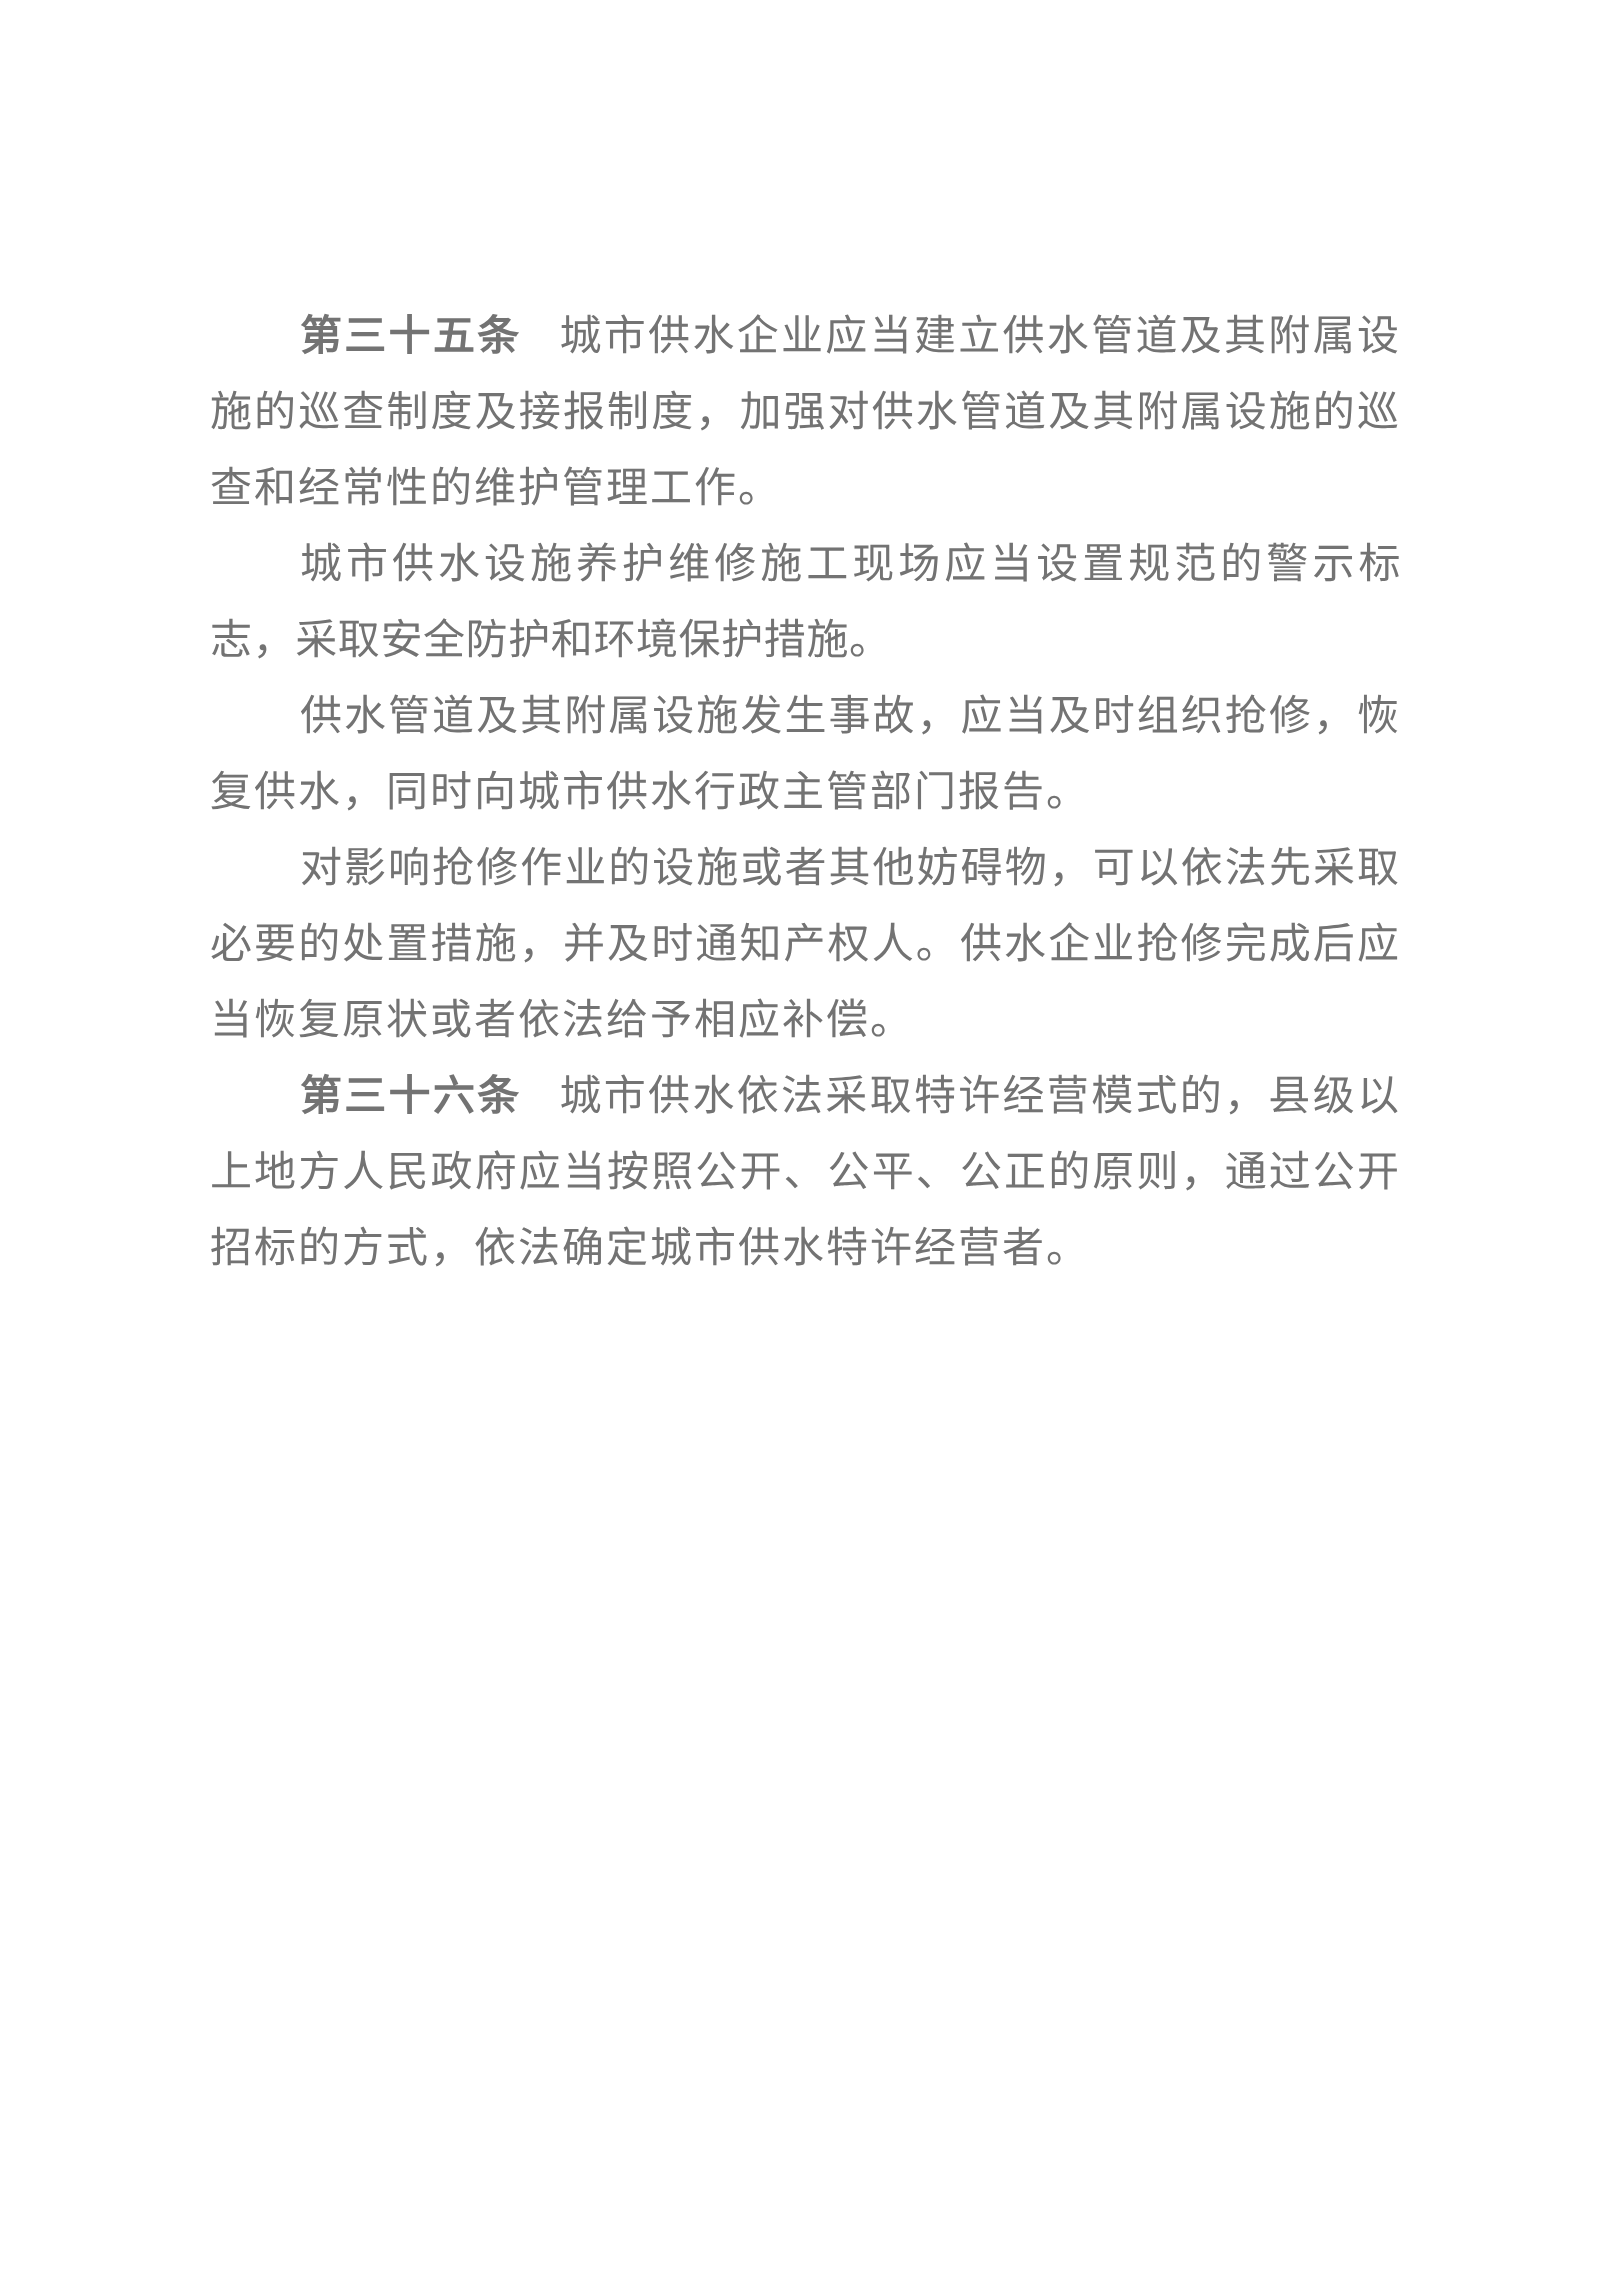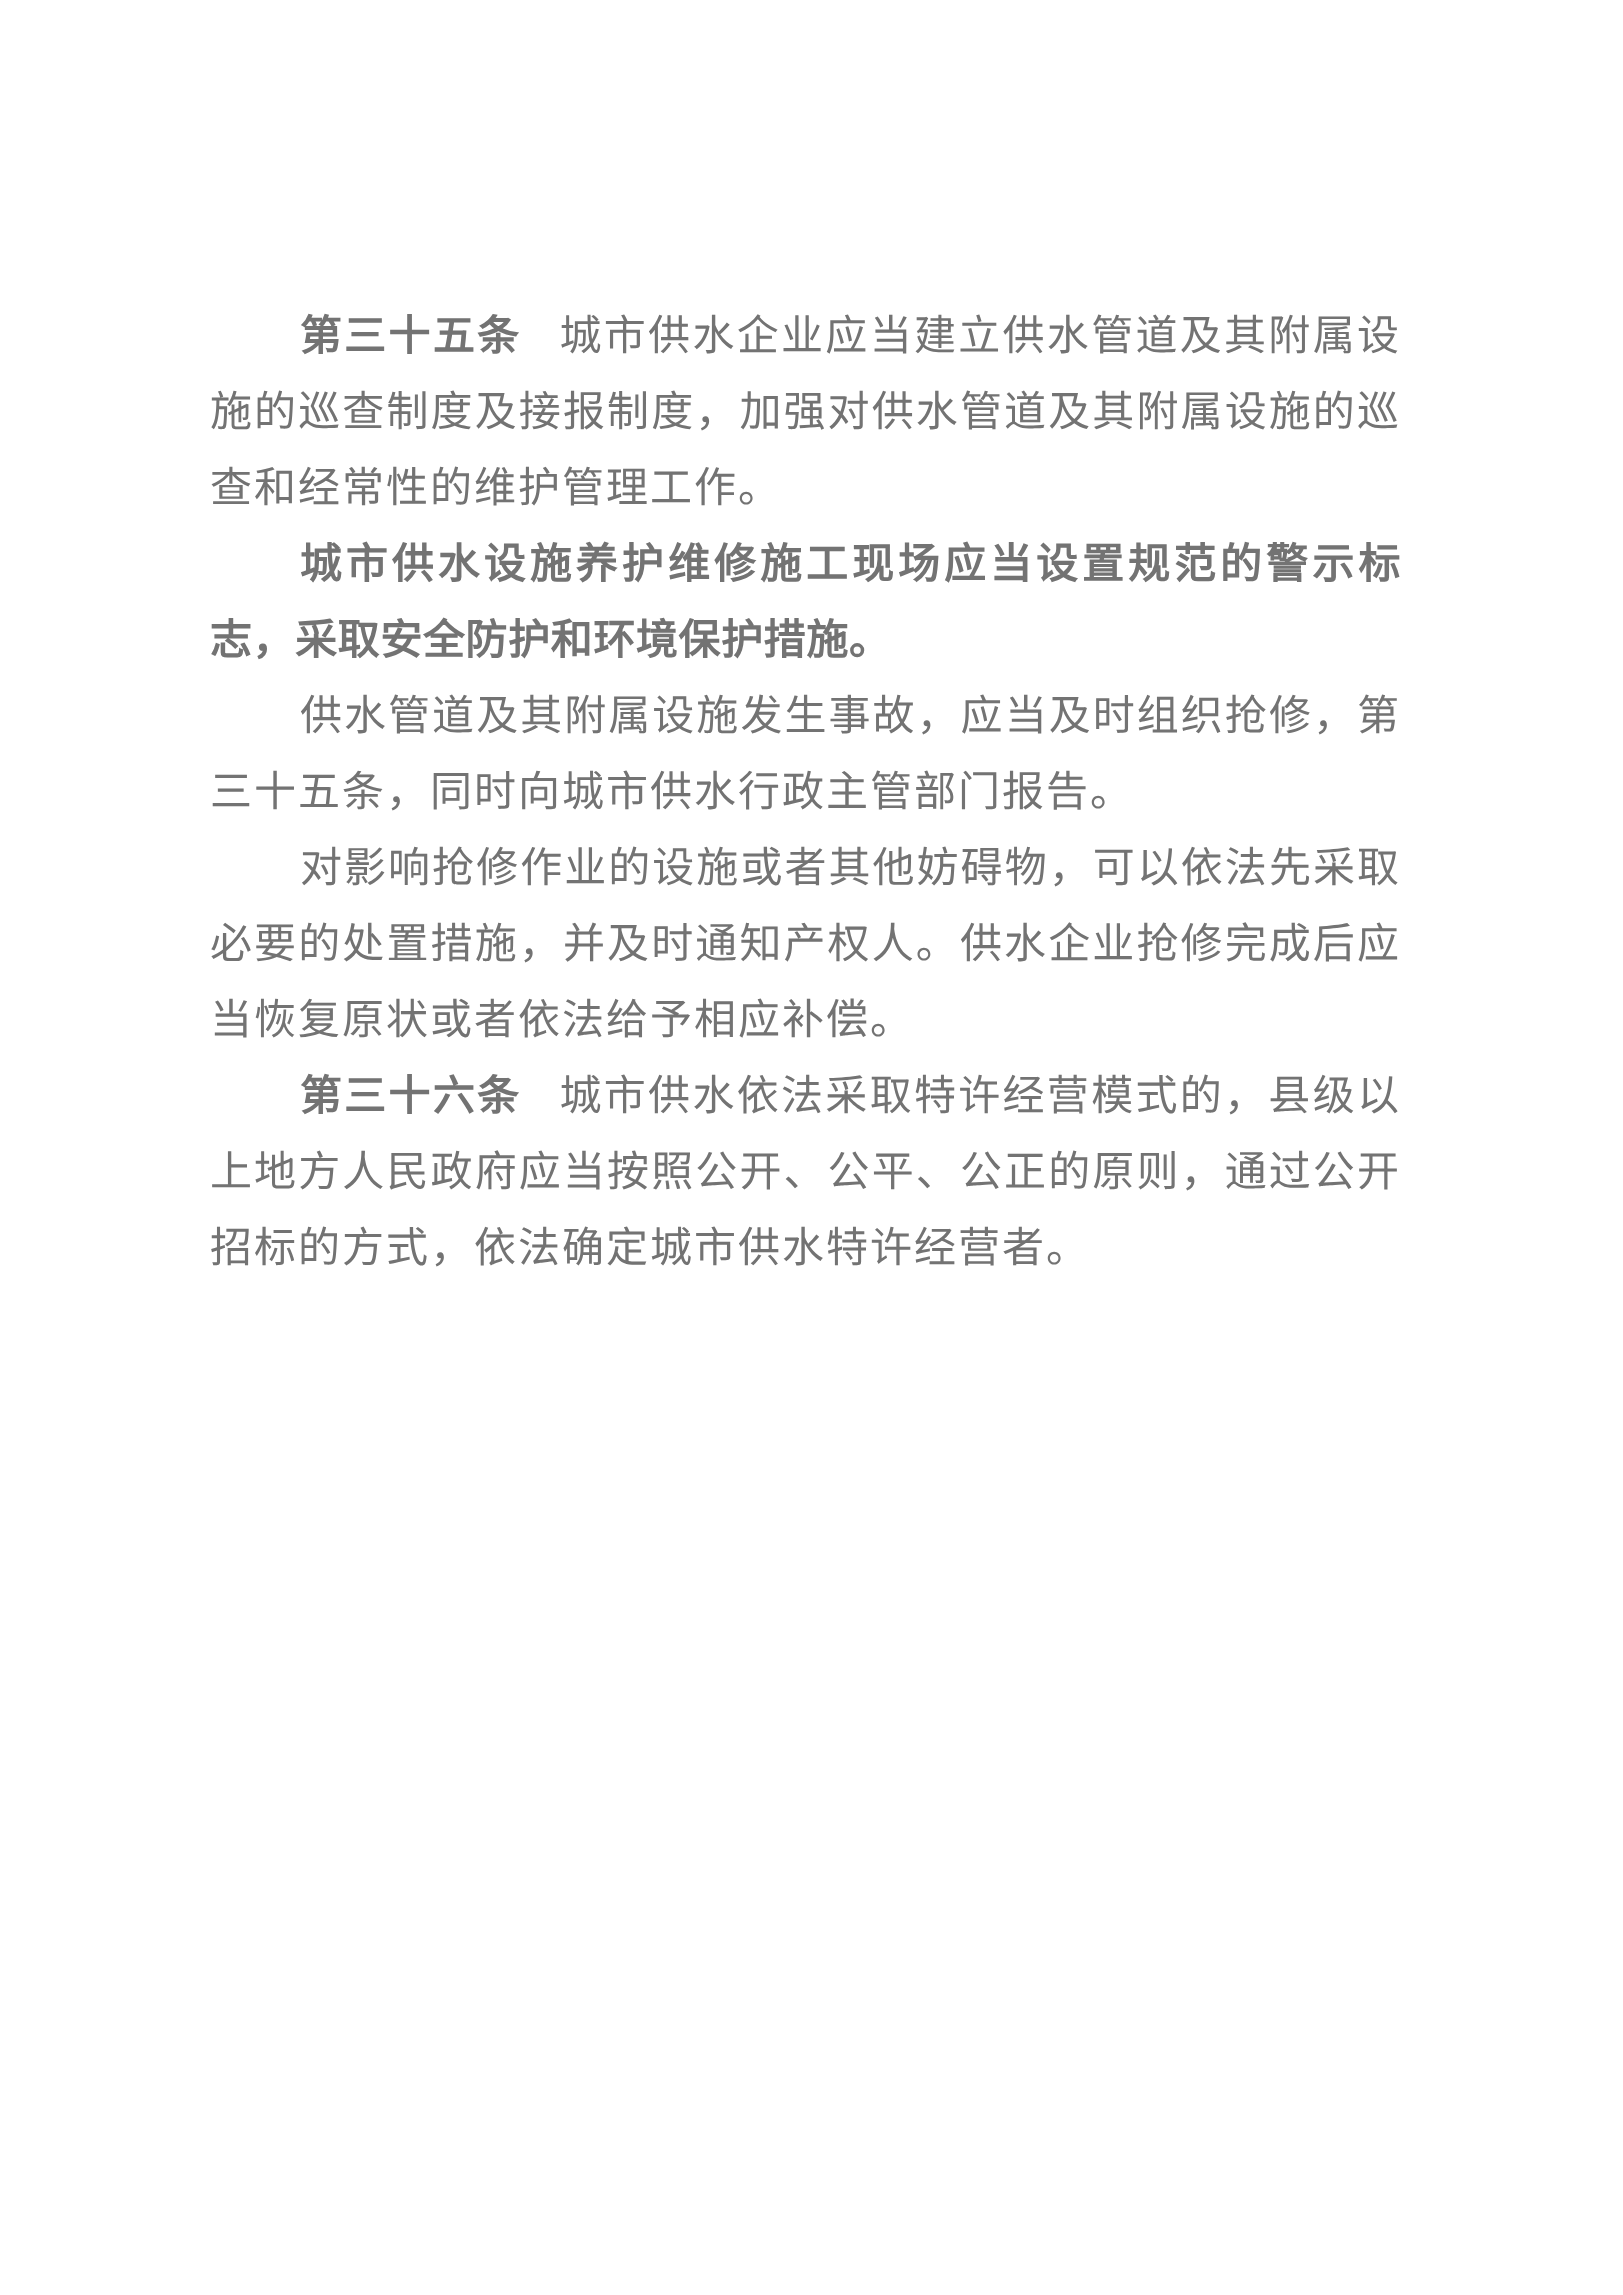--- a/index.html
+++ b/index.html
@@ -26,21 +26,20 @@
     letter-spacing: 2px;
     text-align: justify;
   }
   .para {
     margin: 0;
     text-indent: 90px;
   }
   
   .para-tight {
     letter-spacing: 0.6px;
-    font-weight: bold;
   }
   .lead {
     font-weight: 700;
     margin-right: 38px;
   }
   .chapter {
     font-family: "Liberation Sans", sans-serif;
     font-size: 44px;
     font-weight: 700;
     line-height: 76px;
@@ -54,21 +53,21 @@
 <body>
 
 <div class="page">
   <section class="doc">
 
     <p class="para"><span class="lead">第三十五条</span><span>城市供水企业应当建立供水管道及其附属设施的巡查制度及接报制度，加强对供水管道及其附属设施的巡查和经常性的维护管理工作。</span></p>
 
 
     <p class="para para-tight">城市供水设施养护维修施工现场应当设置规范的警示标志，采取安全防护和环境保护措施。</p>
 
-    <p class="para">供水管道及其附属设施发生事故，应当及时组织抢修，第三十五条，同时向城市供水行政主管部门报告。</p>
+    <p class="para">供水管道及其附属设施发生事故，应当及时组织抢修，恢复供水，同时向城市供水行政主管部门报告。</p>
 
 
     <p class="para">对影响抢修作业的设施或者其他妨碍物，可以依法先采取必要的处置措施，并及时通知产权人。供水企业抢修完成后应当恢复原状或者依法给予相应补偿。</p>
 
 
 
     <p class="para"><span class="lead">第三十六条</span><span>城市供水依法采取特许经营模式的，县级以上地方人民政府应当按照公开、公平、公正的原则，通过公开招标的方式，依法确定城市供水特许经营者。</span></p>
 
   </section>
 </div>

